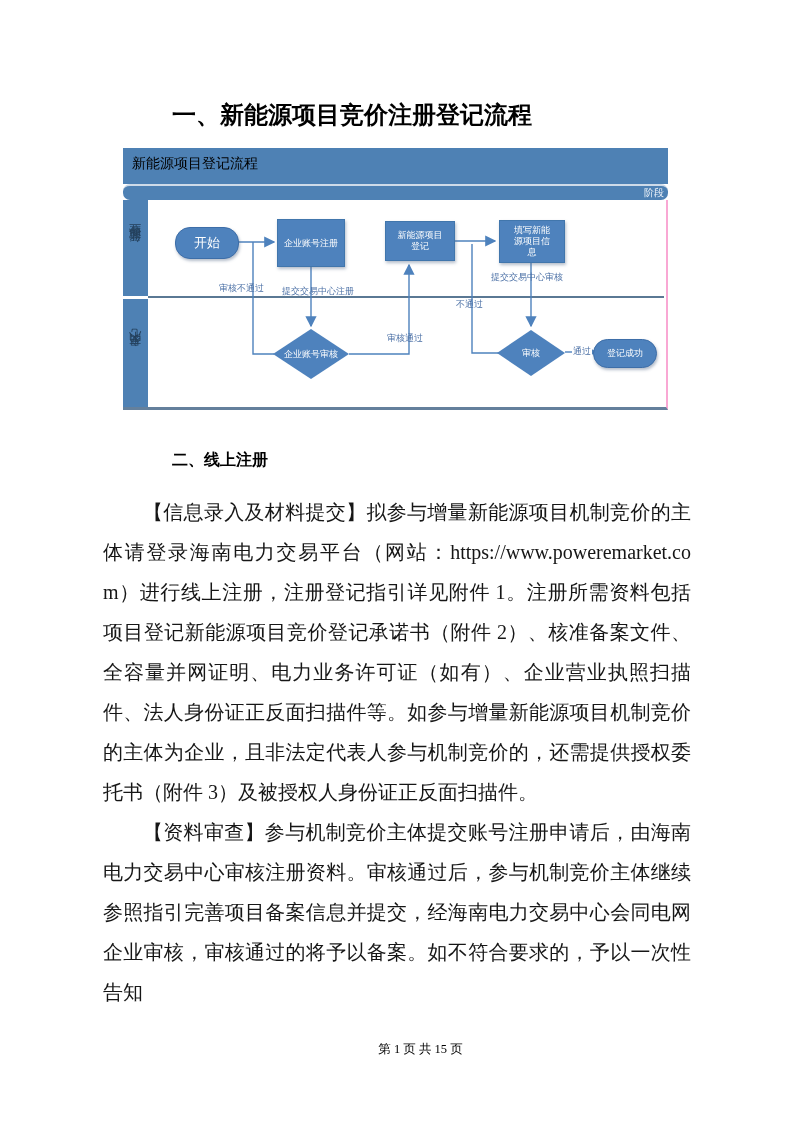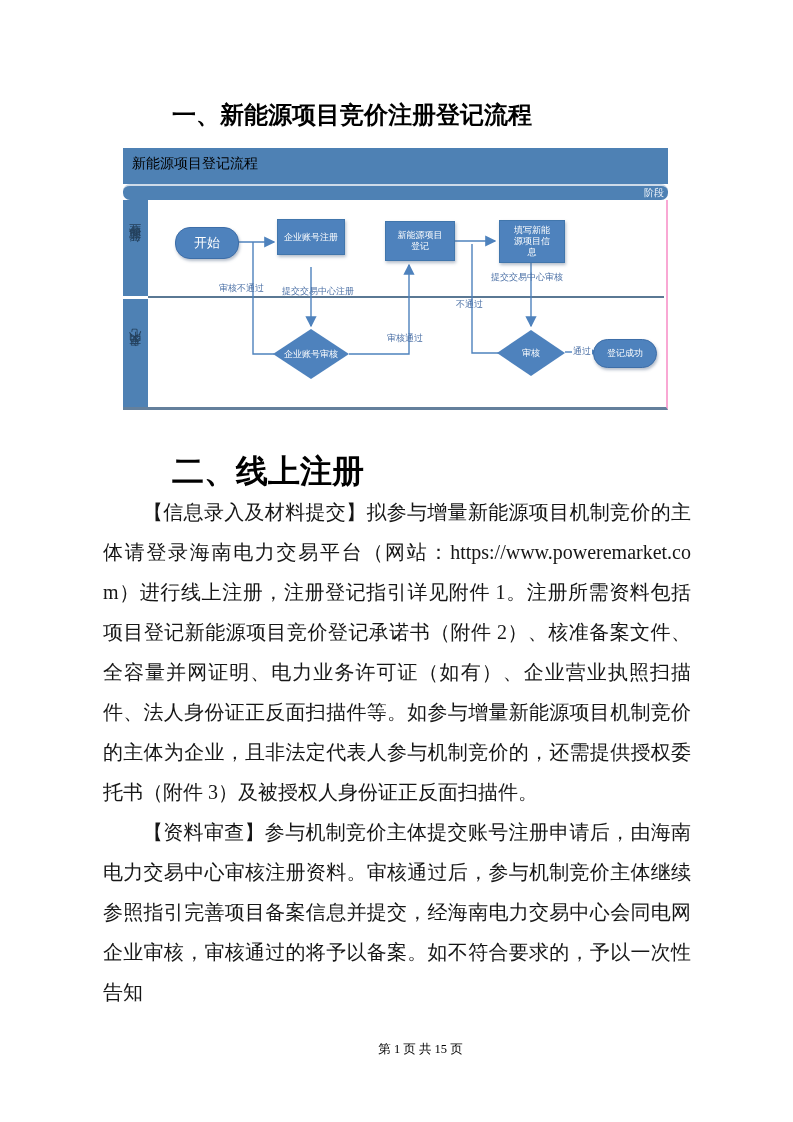--- a/index.html
+++ b/index.html
@@ -2,21 +2,21 @@
 <html><head>
 <meta charset="utf-8">
 <style>
   html,body{margin:0;padding:0;background:#fff;}
   .page{position:relative;width:793px;height:1122px;background:#fff;overflow:hidden;
         font-family:"Liberation Serif",serif;color:#111;}
 
   
   .h1{position:absolute;left:172px;top:99px;font-size:24px;font-weight:bold;
       font-family:"Liberation Sans",sans-serif;color:#000;white-space:nowrap;}
-  .h2{position:absolute;left:172px;top:450px;font-size:32px;font-weight:bold;
+  .h2{position:absolute;left:172px;top:450px;font-size:16px;font-weight:bold;
       font-family:"Liberation Sans",sans-serif;color:#000;white-space:nowrap;}
 
   
   .flowchart{position:absolute;left:123px;top:148px;width:545px;height:257px;}
   .fc-title{height:36px;background:#4e81b4;color:#000000;font-family:"Liberation Sans",sans-serif;
             font-size:14px;line-height:31px;padding-left:9px;box-sizing:border-box;}
   .fc-stage{height:16px;background:#4e81b4;border-top:2px solid #cedbe9;color:#eef3f9;
             font-family:"Liberation Sans",sans-serif;font-size:10px;line-height:13px;
             text-align:right;padding-right:4px;box-sizing:border-box;border-radius:7px;}
   .fc-body{position:relative;height:210px;background:#fff;box-sizing:border-box;
@@ -31,21 +31,21 @@
 
   
   .node{position:absolute;display:flex;align-items:center;justify-content:center;
         text-align:center;color:#fff;font-family:"Liberation Sans",sans-serif;
         background:#4e82bd;line-height:1.2;}
   .stadium{border-radius:15px;border:1px solid #3d6ea8;box-shadow:1px 2px 3px rgba(90,110,140,.45);}
   .rect{border:1px solid #4176ac;box-shadow:1px 2px 3px rgba(90,110,140,.45);}
   .diamond{clip-path:polygon(50% 0,100% 50%,50% 100%,0 50%);
            filter:drop-shadow(1px 2px 2px rgba(90,110,140,.5));}
   .n-start{left:52px;top:27px;width:62px;height:30px;font-size:13px;}
-  .n-box1{left:154px;top:19px;width:68px;height:36px;font-size:9px;padding:2px;box-sizing:border-box;}
+  .n-box1{left:154px;top:19px;width:68px;height:48px;font-size:9px;padding:2px;box-sizing:border-box;}
   .n-box2{left:262px;top:21px;width:70px;height:40px;font-size:9px;padding:10px;box-sizing:border-box;}
   .n-box3{left:376px;top:20px;width:66px;height:43px;font-size:9px;padding:14px;box-sizing:border-box;}
   .n-d1{left:150px;top:129px;width:76px;height:50px;font-size:9px;}
   .n-d2{left:374px;top:130px;width:68px;height:46px;font-size:9px;}
   .n-end{left:470px;top:139px;width:62px;height:27px;font-size:9px;}
 
   
   .elabel{position:absolute;font-size:9px;color:#4a6fa5;white-space:nowrap;
           font-family:"Liberation Sans",sans-serif;}
   .l-reviewfail{left:96px;top:82px;}

